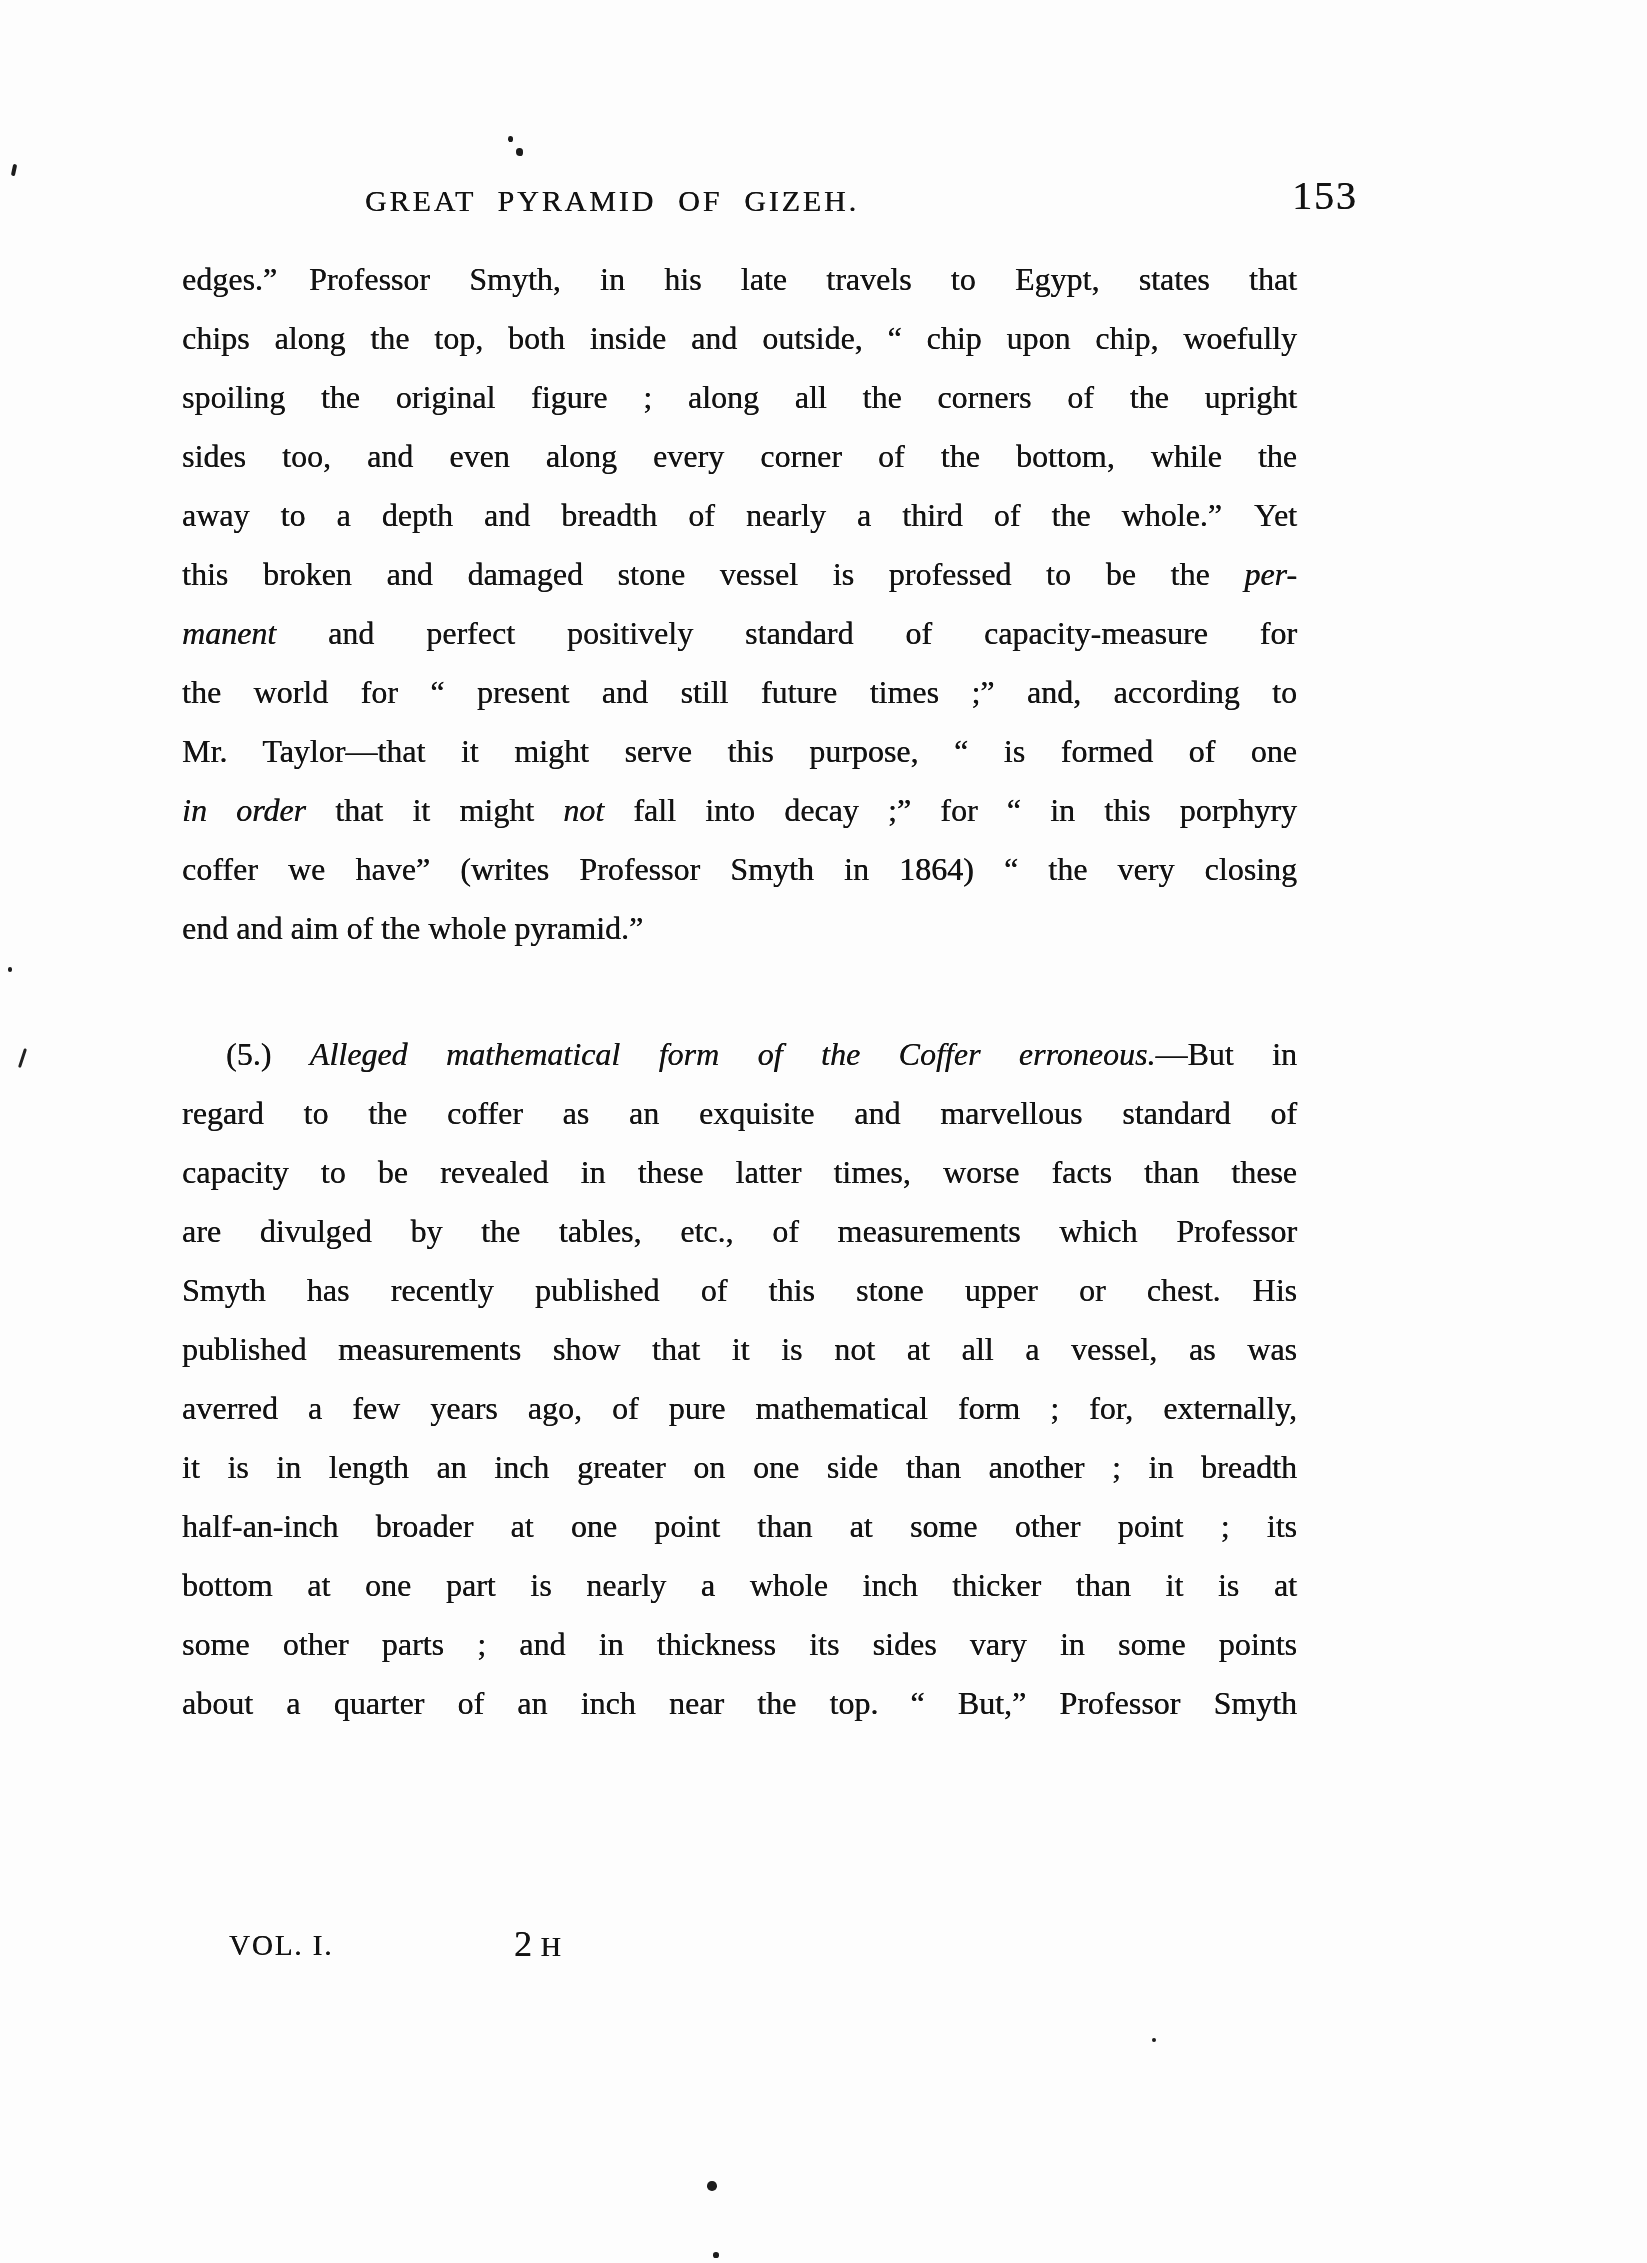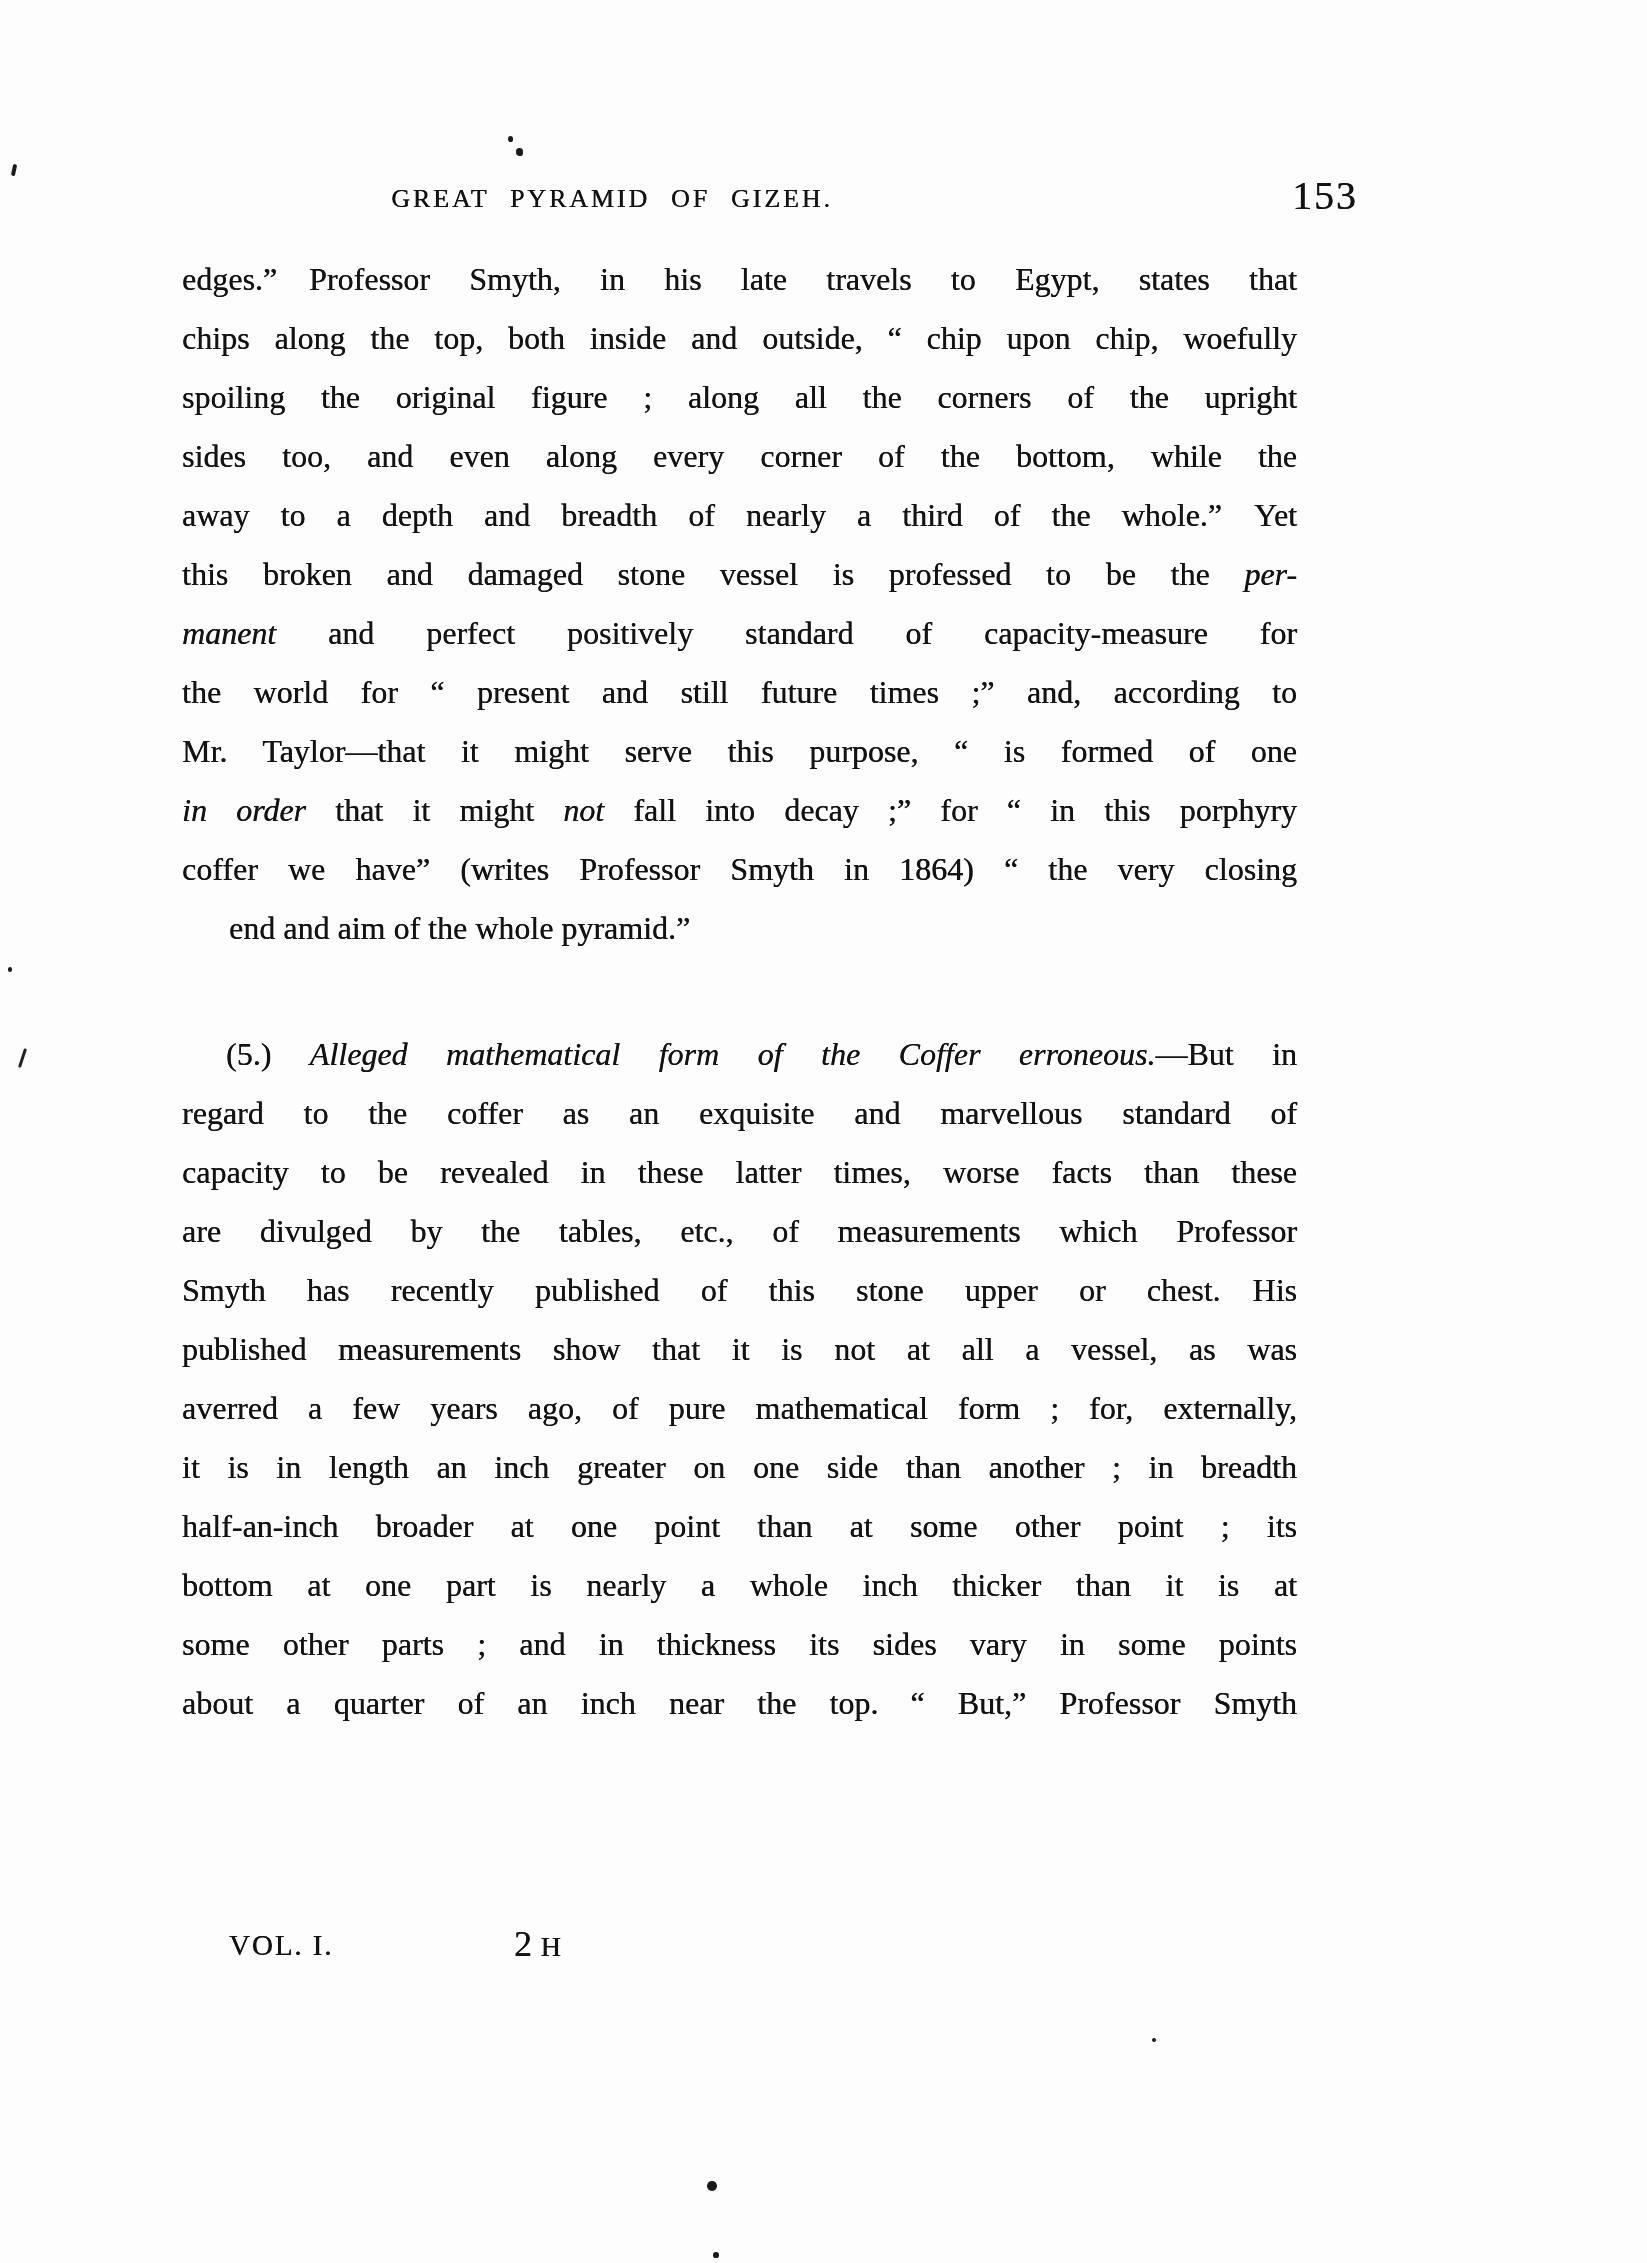--- a/index.html
+++ b/index.html
@@ -12,21 +12,21 @@
   }
   .page {
     position:absolute; inset:0;
     background:var(--paper,#fdfdfd);
     color:var(--ink,#131313);
   }
   
   .running-header {
     position:absolute; top:184px; left:182px; width:860px;
     text-align:center;
-    font-size:26px; letter-spacing:2.9px; word-spacing:11.5px;
+    font-size:30px; letter-spacing:2.9px; word-spacing:11.5px;
     text-shadow:0.3px 0 0 currentColor;
     white-space:nowrap;
   }
   .folio {
     position:absolute; top:172px; left:1292px;
     font-size:40px; letter-spacing:1.9px;
     text-shadow:0.4px 0 0 currentColor;
   }
   
   .body-text {
@@ -34,21 +34,21 @@
     font-size:32px; line-height:59px;
     text-shadow:0.3px 0 0 currentColor;
   }
   .paragraph-2 { margin-top:67px; }
   .text-line {
     height:59px;
     text-align:justify;
     text-align-last:justify;
     white-space:normal;
   }
-  .text-line.no-justify { text-align:right; text-align-last:left;margin-left:47px; }
+  .text-line.no-justify { text-align:right; text-align-last:left; }
   .it { font-style:italic; }
   
   .footer-volume {
     position:absolute; left:229px; top:1929px;
     font-size:29px; letter-spacing:1.9px;
     text-shadow:0.3px 0 0 currentColor;
   }
   .footer-signature {
     position:absolute; left:514px; top:1923px;
     font-size:36px;

